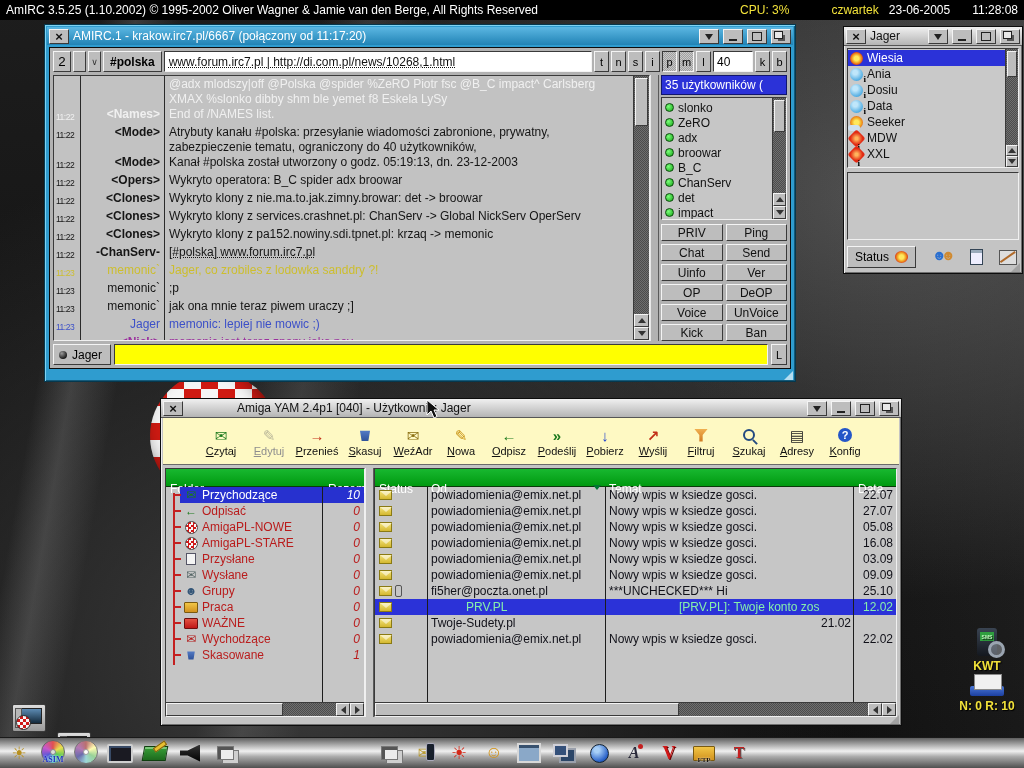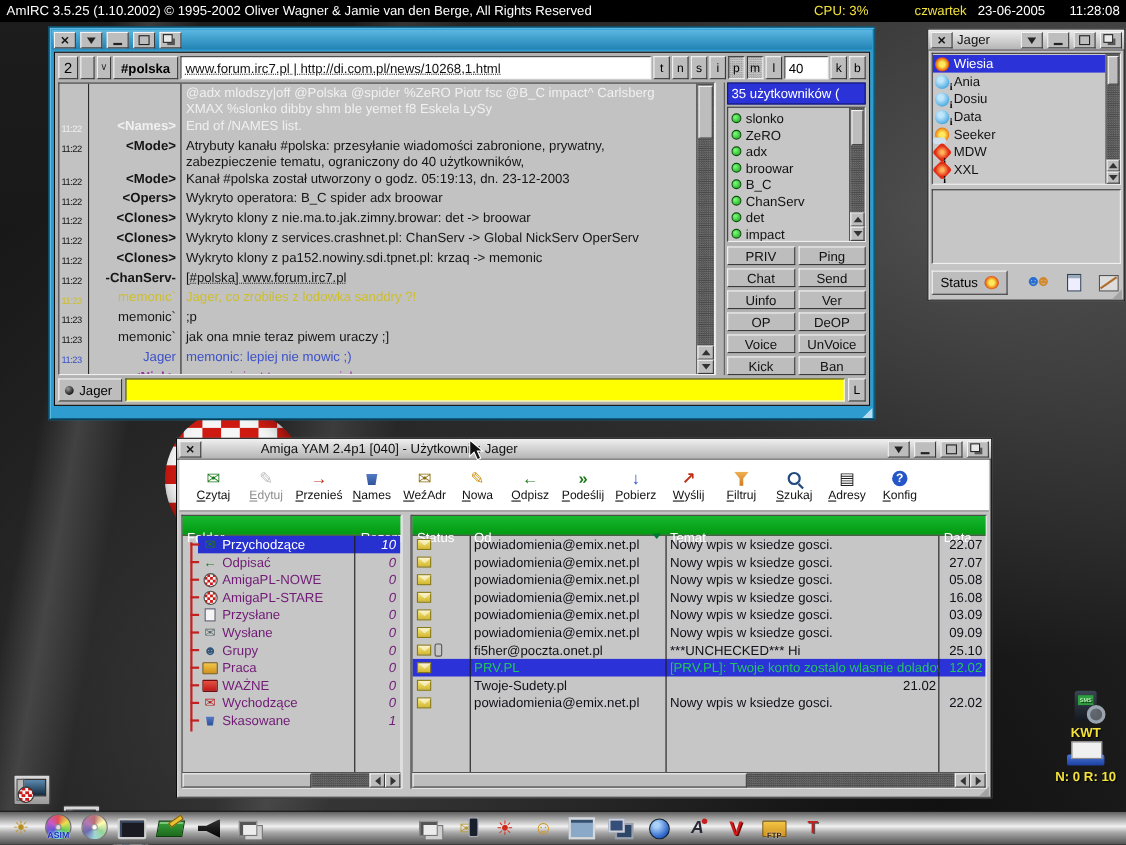--- a/index.html
+++ b/index.html
@@ -149,22 +149,22 @@
   .ppl-icon::before{content:"☻";color:#2a6fd0;font-size:14px;position:absolute;left:0;top:-2px;}
   .ppl-icon::after{content:"☻";color:#d08a30;font-size:14px;position:absolute;left:9px;top:-2px;}
   .notes-icon{width:11px;height:14px;background:#eef;border:1px solid #345;
      box-shadow:inset 0 3px 0 #9ab;}
   .penbox-icon{width:16px;height:13px;border:1px solid #555;background:#ddd;position:relative;overflow:hidden;}
   .penbox-icon::after{content:"";position:absolute;left:1px;bottom:1px;width:18px;height:2px;
      background:#b06a2a;transform:rotate(-35deg);transform-origin:left bottom;}
 
   
   #yam{left:160px;top:398px;width:740px;height:326px;z-index:3;display:flex;flex-direction:column;}
-  #yam-toolbar{height:44px;margin:0 2px;background:#ffffff;border-bottom:1px solid #6a6a6a;
-     display:flex;align-items:center;padding:1px 4px 1px 8px;gap:2px;}
+  #yam-toolbar{height:44px;margin:0 2px;background:#fef9c3;border-bottom:1px solid #6a6a6a;
+     display:flex;align-items:center;padding:1px 4px 1px 8px;gap:2px;justify-content:center;}
   .tbtn{width:46px;display:flex;flex-direction:column;align-items:center;gap:1px;background:none;border:none;}
   .tbtn .lab{display:block;font-size:11px;color:#111;line-height:11px;}
   .tbtn .lab::first-letter{text-decoration:underline;}
   .tbtn.dis .lab{color:#8e8e8e;}
   .tbtn.dis .tbi{opacity:.45;}
   .tbi{width:22px;height:19px;display:flex;align-items:center;justify-content:center;font-size:15px;line-height:19px;}
   .tbi.read::before{content:"✉";color:#1c7a1c;}
   .tbi.edit::before{content:"✎";color:#666;}
   .tbi.move::before{content:"→";color:#c23018;font-weight:bold;}
   .tbi.trash::before{content:"";width:12px;height:13px;background:linear-gradient(#5a82cc,#2c4f96);
@@ -192,21 +192,21 @@
   #pane-split{width:7px;background:#c4c4c4;border-left:1px solid #efefef;border-right:1px solid #5a5a5a;}
   #mail-pane{flex:1;}
   .lhead{height:17px;background:linear-gradient(#18b830,#009a10);display:flex;color:#fff;font-size:12px;
      border-bottom:1px solid #0a3a0a;}
   .lhead .hc{display:flex;align-items:center;padding-left:4px;border-right:1px solid #063;box-sizing:border-box;margin-top:20px;}
   .pbody{flex:1;position:relative;overflow:hidden;}
   .pbody .vline{position:absolute;top:0;bottom:0;width:1px;background:#1c1c1c;z-index:1;}
 
   
   #folder-body::before{content:"";position:absolute;left:7px;top:6px;height:172px;width:2px;background:#c42020;z-index:2;}
-  .frow{display:grid;grid-template-columns:1fr 40px;height:16px;font-size:12px;color:#701a75;position:relative;}
+  .frow{display:grid;grid-template-columns:1fr 40px;height:16px;font-size:12px;color:#b91c1c;position:relative;}
   .frow::before{content:"";position:absolute;left:7px;top:7px;width:8px;height:2px;background:#c42020;z-index:2;}
   .frow .fn{display:flex;align-items:center;gap:4px;padding-left:18px;white-space:nowrap;overflow:hidden;}
   .frow .fc{text-align:right;padding-right:4px;line-height:16px;font-style:italic;}
   .frow.sel{color:#fff;background-image:linear-gradient(#2731cf,#2731cf);background-repeat:no-repeat;
      background-position:14px 0;background-size:calc(100% - 14px) 100%;}
   .fi{width:14px;height:12px;flex:0 0 14px;display:flex;align-items:center;justify-content:center;
       font-size:12px;line-height:12px;}
   .fi.env-green::before{content:"✉";color:#1c7a1c;}
   .fi.reply-green::before{content:"←";color:#1c7a1c;font-weight:bold;}
   .fi.amiga::before{content:"";width:11px;height:11px;border-radius:50%;
@@ -221,21 +221,21 @@
   .fi.env-red::before{content:"✉";color:#b42020;}
   .fi.trash-folder::before{content:"";width:9px;height:10px;background:linear-gradient(#5a82cc,#2c4f96);
       clip-path:polygon(8% 15%,92% 15%,78% 96%,22% 96%);}
 
   
   .mrow{display:grid;grid-template-columns:52px 178px 1fr 42px;height:16px;font-size:12px;color:#101018;}
   .mrow>div{display:flex;align-items:center;white-space:nowrap;overflow:hidden;}
   .mrow .ms{padding-left:4px;gap:3px;}
   .mrow .mf,.mrow .mt{padding-left:4px;}
   .mrow .md{justify-content:flex-end;padding-right:3px;}
-  .mrow.sel{background:#2b32d8;color:#22c55e;}
+  .mrow.sel{background:#2b32d8;color:#86efac;gap:35px;}
   .menv{width:13px;height:10px;background:linear-gradient(#f4e47c,#d4b830);border:1px solid #8a7a14;
       box-sizing:border-box;position:relative;}
   .menv::before{content:"";position:absolute;left:0;top:0;border-left:6px solid transparent;
       border-right:6px solid transparent;border-top:5px solid rgba(255,255,255,.55);}
   .clip{width:5px;height:10px;border:1px solid #555;border-radius:2px;visibility:hidden;}
   .clip.has-clip{visibility:visible;}
   .sortarr{margin-left:auto;margin-right:3px;width:0;height:0;border:4px solid transparent;border-top:5px solid #073;}
 
   .hscroll{height:13px;display:flex;border-top:1px solid #3a3a3a;}
   .hscroll .knob{width:58%;}
@@ -269,21 +269,21 @@
   .ov-eye{right:4px;top:5px;width:15px;height:10px;background:#f4ede2;border-radius:50%;}
   .ov-eye::after{content:"";position:absolute;left:4px;top:2px;width:6px;height:6px;border-radius:50%;
      background:radial-gradient(circle,#000 25%,#7a4a1a 70%);}
 
   
   #dock{left:0;bottom:0;width:1024px;height:31px;z-index:5;border-top:1px solid #1a1a1a;
      background:linear-gradient(180deg,#5e5e5e 0%,#c9c9c9 32%,#f0f0f0 44%,#ababab 62%,#4f4f4f 100%);
      display:flex;align-items:center;padding:0 6px;box-sizing:border-box;gap:9px;}
   #dock .gapper{width:120px;}
   #dock .sp{flex:1;}
-  .dk{width:26px;height:26px;display:flex;align-items:center;justify-content:center;position:relative;}
+  .dk{width:26px;height:26px;display:flex;align-items:center;justify-content:center;position:relative;font-family:Liberation Serif, serif;}
   .dk .dlabel{position:absolute;bottom:-1px;left:0;right:0;text-align:center;font-size:8px;font-weight:bold;
      color:#2030c0;text-shadow:0 0 2px #fff;}
   .d-prefs::before{content:"☀";font-size:17px;color:#b8901f;}
   .d-cdbase{width:22px;height:22px;border-radius:50%;border:1px solid #666;
      background:conic-gradient(#e05050,#e8e050,#58c858,#58c8c8,#5858d8,#c858c8,#e05050);position:relative;}
   .d-cdbase::after{content:"";position:absolute;left:8px;top:8px;width:6px;height:6px;border-radius:50%;
      background:#ddd;border:1px solid #888;box-sizing:border-box;}
   .d-cd2{filter:saturate(.45) brightness(1.15);}
   .d-tv::before{content:"";width:22px;height:15px;background:#1a1a22;border:2px solid #cfcfcf;border-radius:2px;
      box-shadow:inset 2px 2px 0 #384a66;}
@@ -331,20 +331,21 @@
   <span class="yel">czwartek</span>
   <span style="width:10px"></span>
   <span>23-06-2005</span>
   <span style="width:22px"></span>
   <span>11:28:08</span>
 </div>
 
 <div id="amirc" class="abs">
   <div class="titlebar">
     <button class="wb wb-close up"></button>
+    <span class="t">AMIRC.1 - krakow.irc7.pl/6667 (połączony od 11:17:20)</span>
     <button class="wb wb-pop up"></button>
     <button class="wb wb-min up"></button>
     <button class="wb wb-zoom up"></button>
     <button class="wb wb-depth up"></button>
   </div>
   <div id="amirc-content">
     <div class="tabrow">
       <button class="tb-sm up">2</button>
       <button class="tb-tiny up"></button>
       <button class="tb-tiny up">∨</button>
@@ -623,21 +624,21 @@
       <button class="tbtn dis">
         <span class="tbi edit"></span>
         <span class="lab">Edytuj</span>
       </button>
       <button class="tbtn">
         <span class="tbi move"></span>
         <span class="lab">Przenieś</span>
       </button>
       <button class="tbtn">
         <span class="tbi trash"></span>
-        <span class="lab">Names</span>
+        <span class="lab">Skasuj</span>
       </button>
       <button class="tbtn">
         <span class="tbi takeaddr"></span>
         <span class="lab">WeźAdr</span>
       </button>
       <button class="tbtn">
         <span class="tbi new"></span>
         <span class="lab">Nowa</span>
       </button>
       <button class="tbtn">

